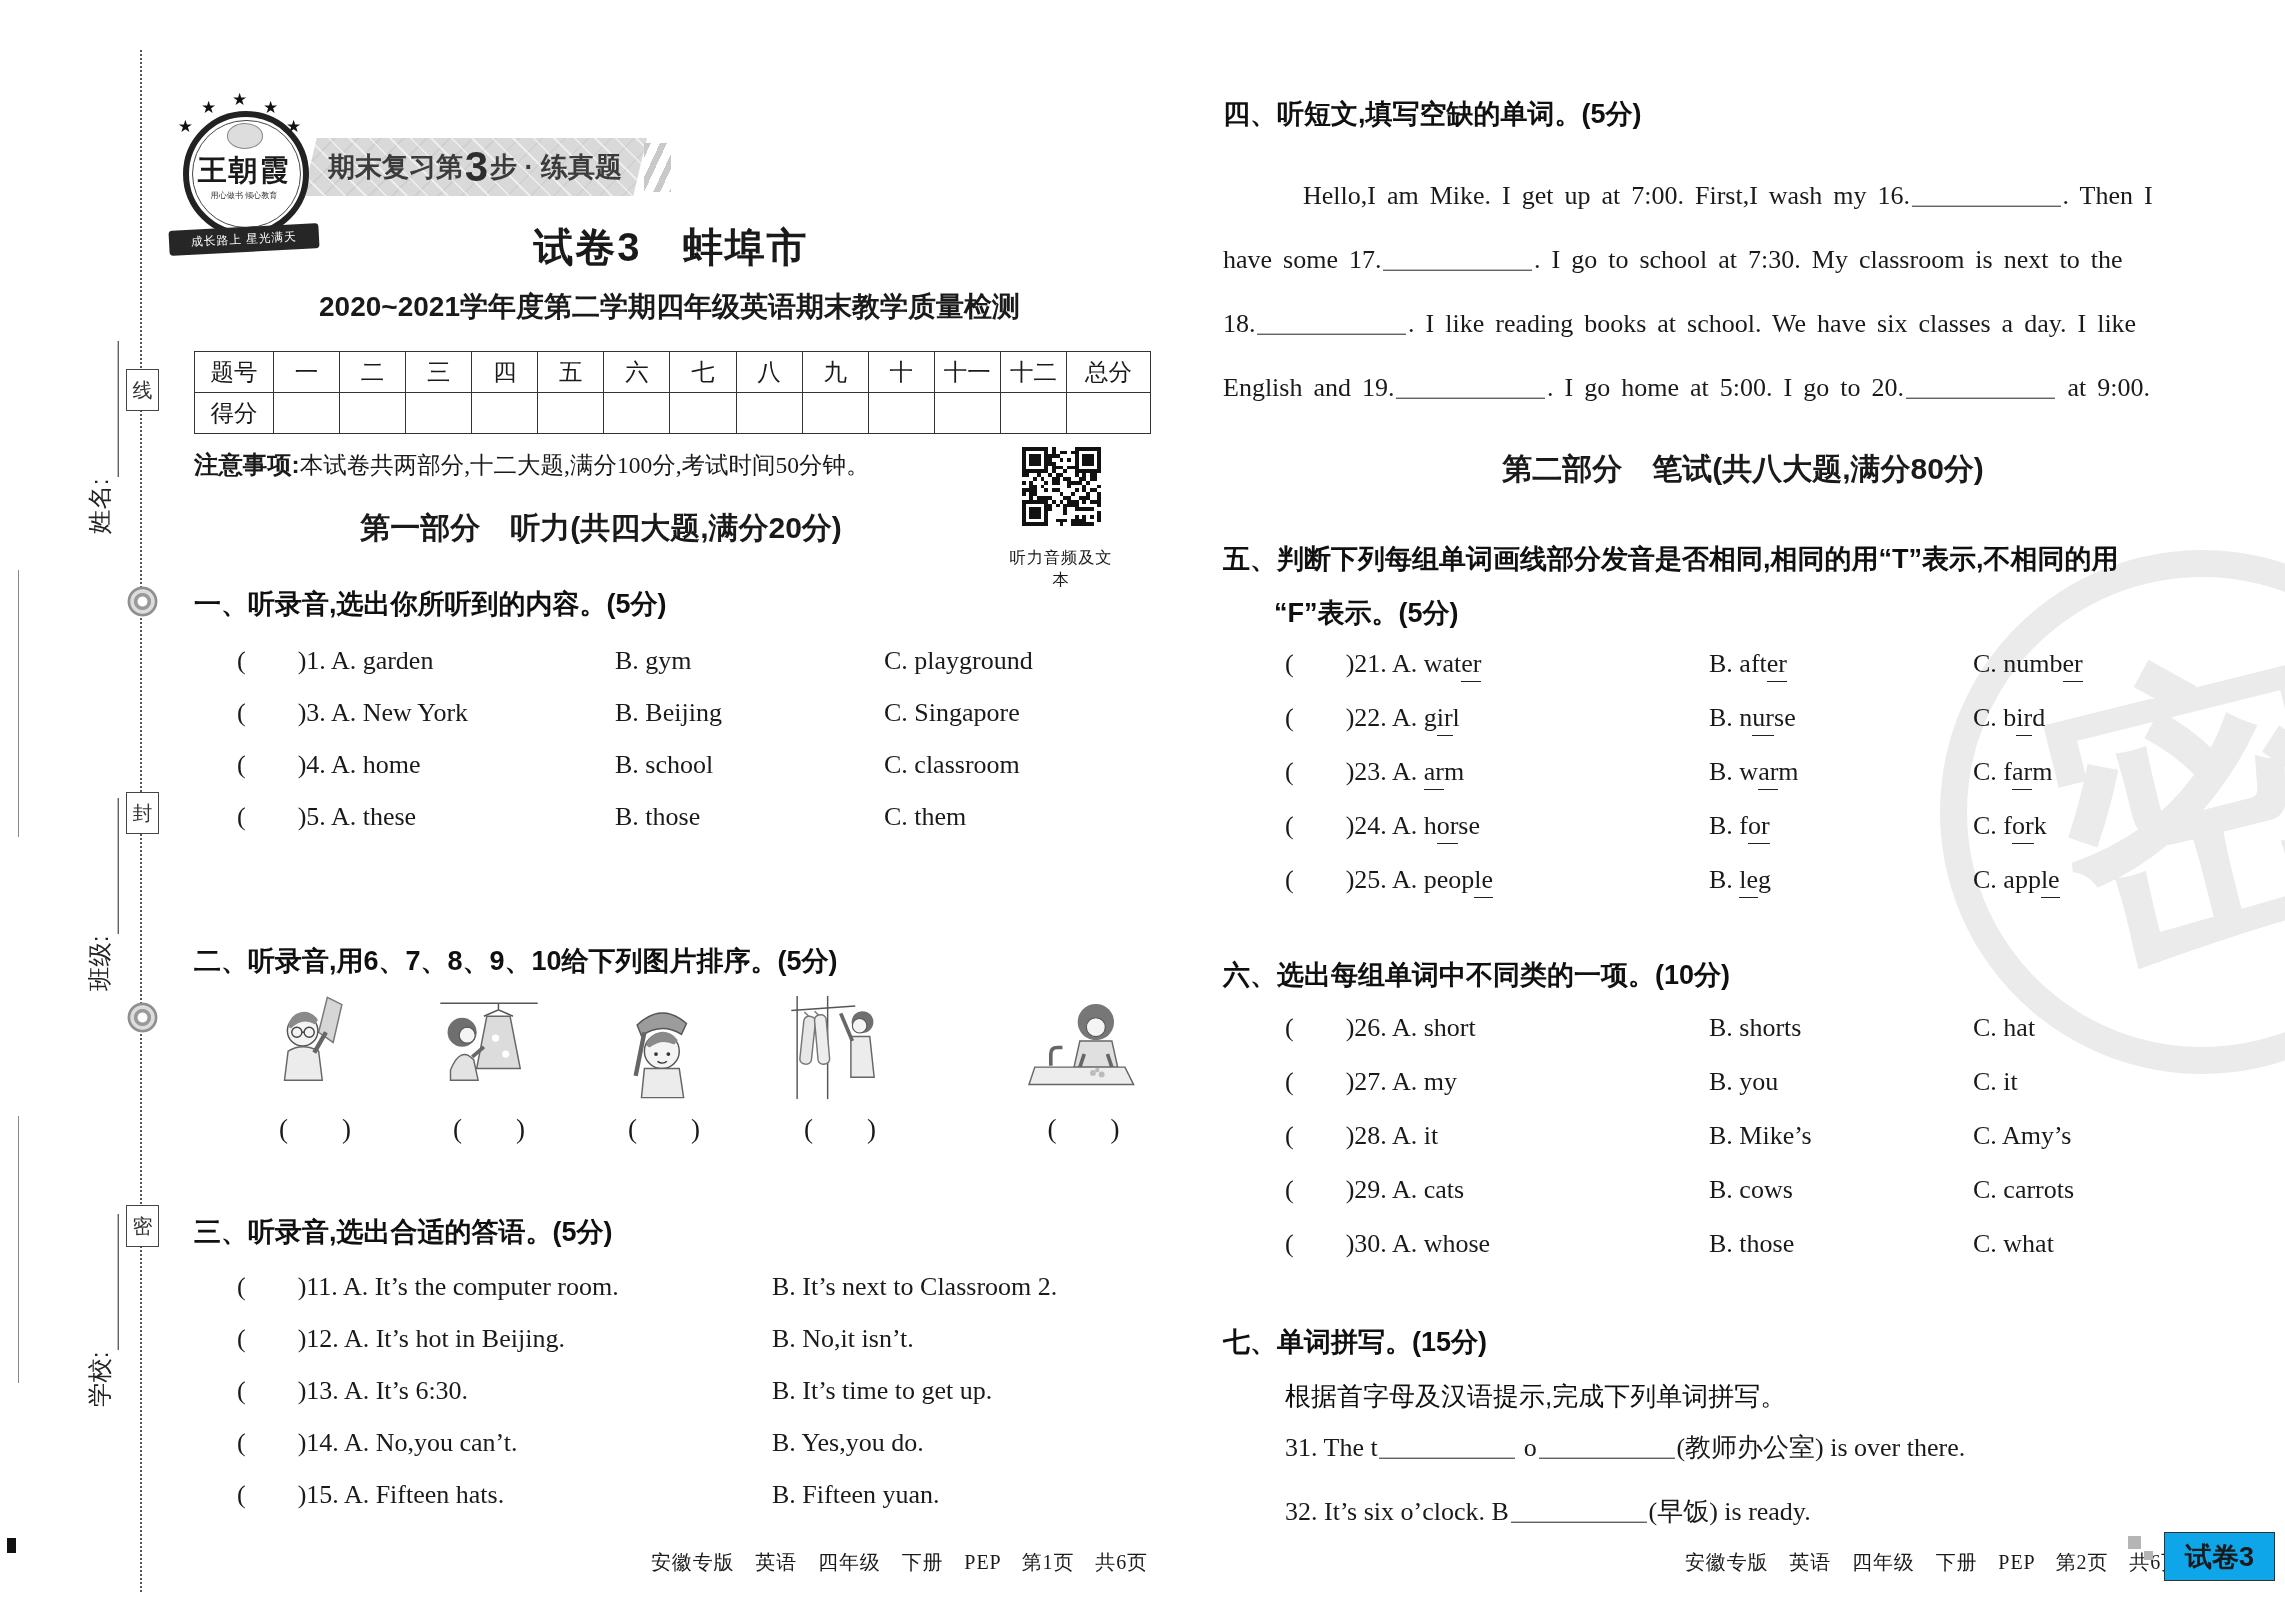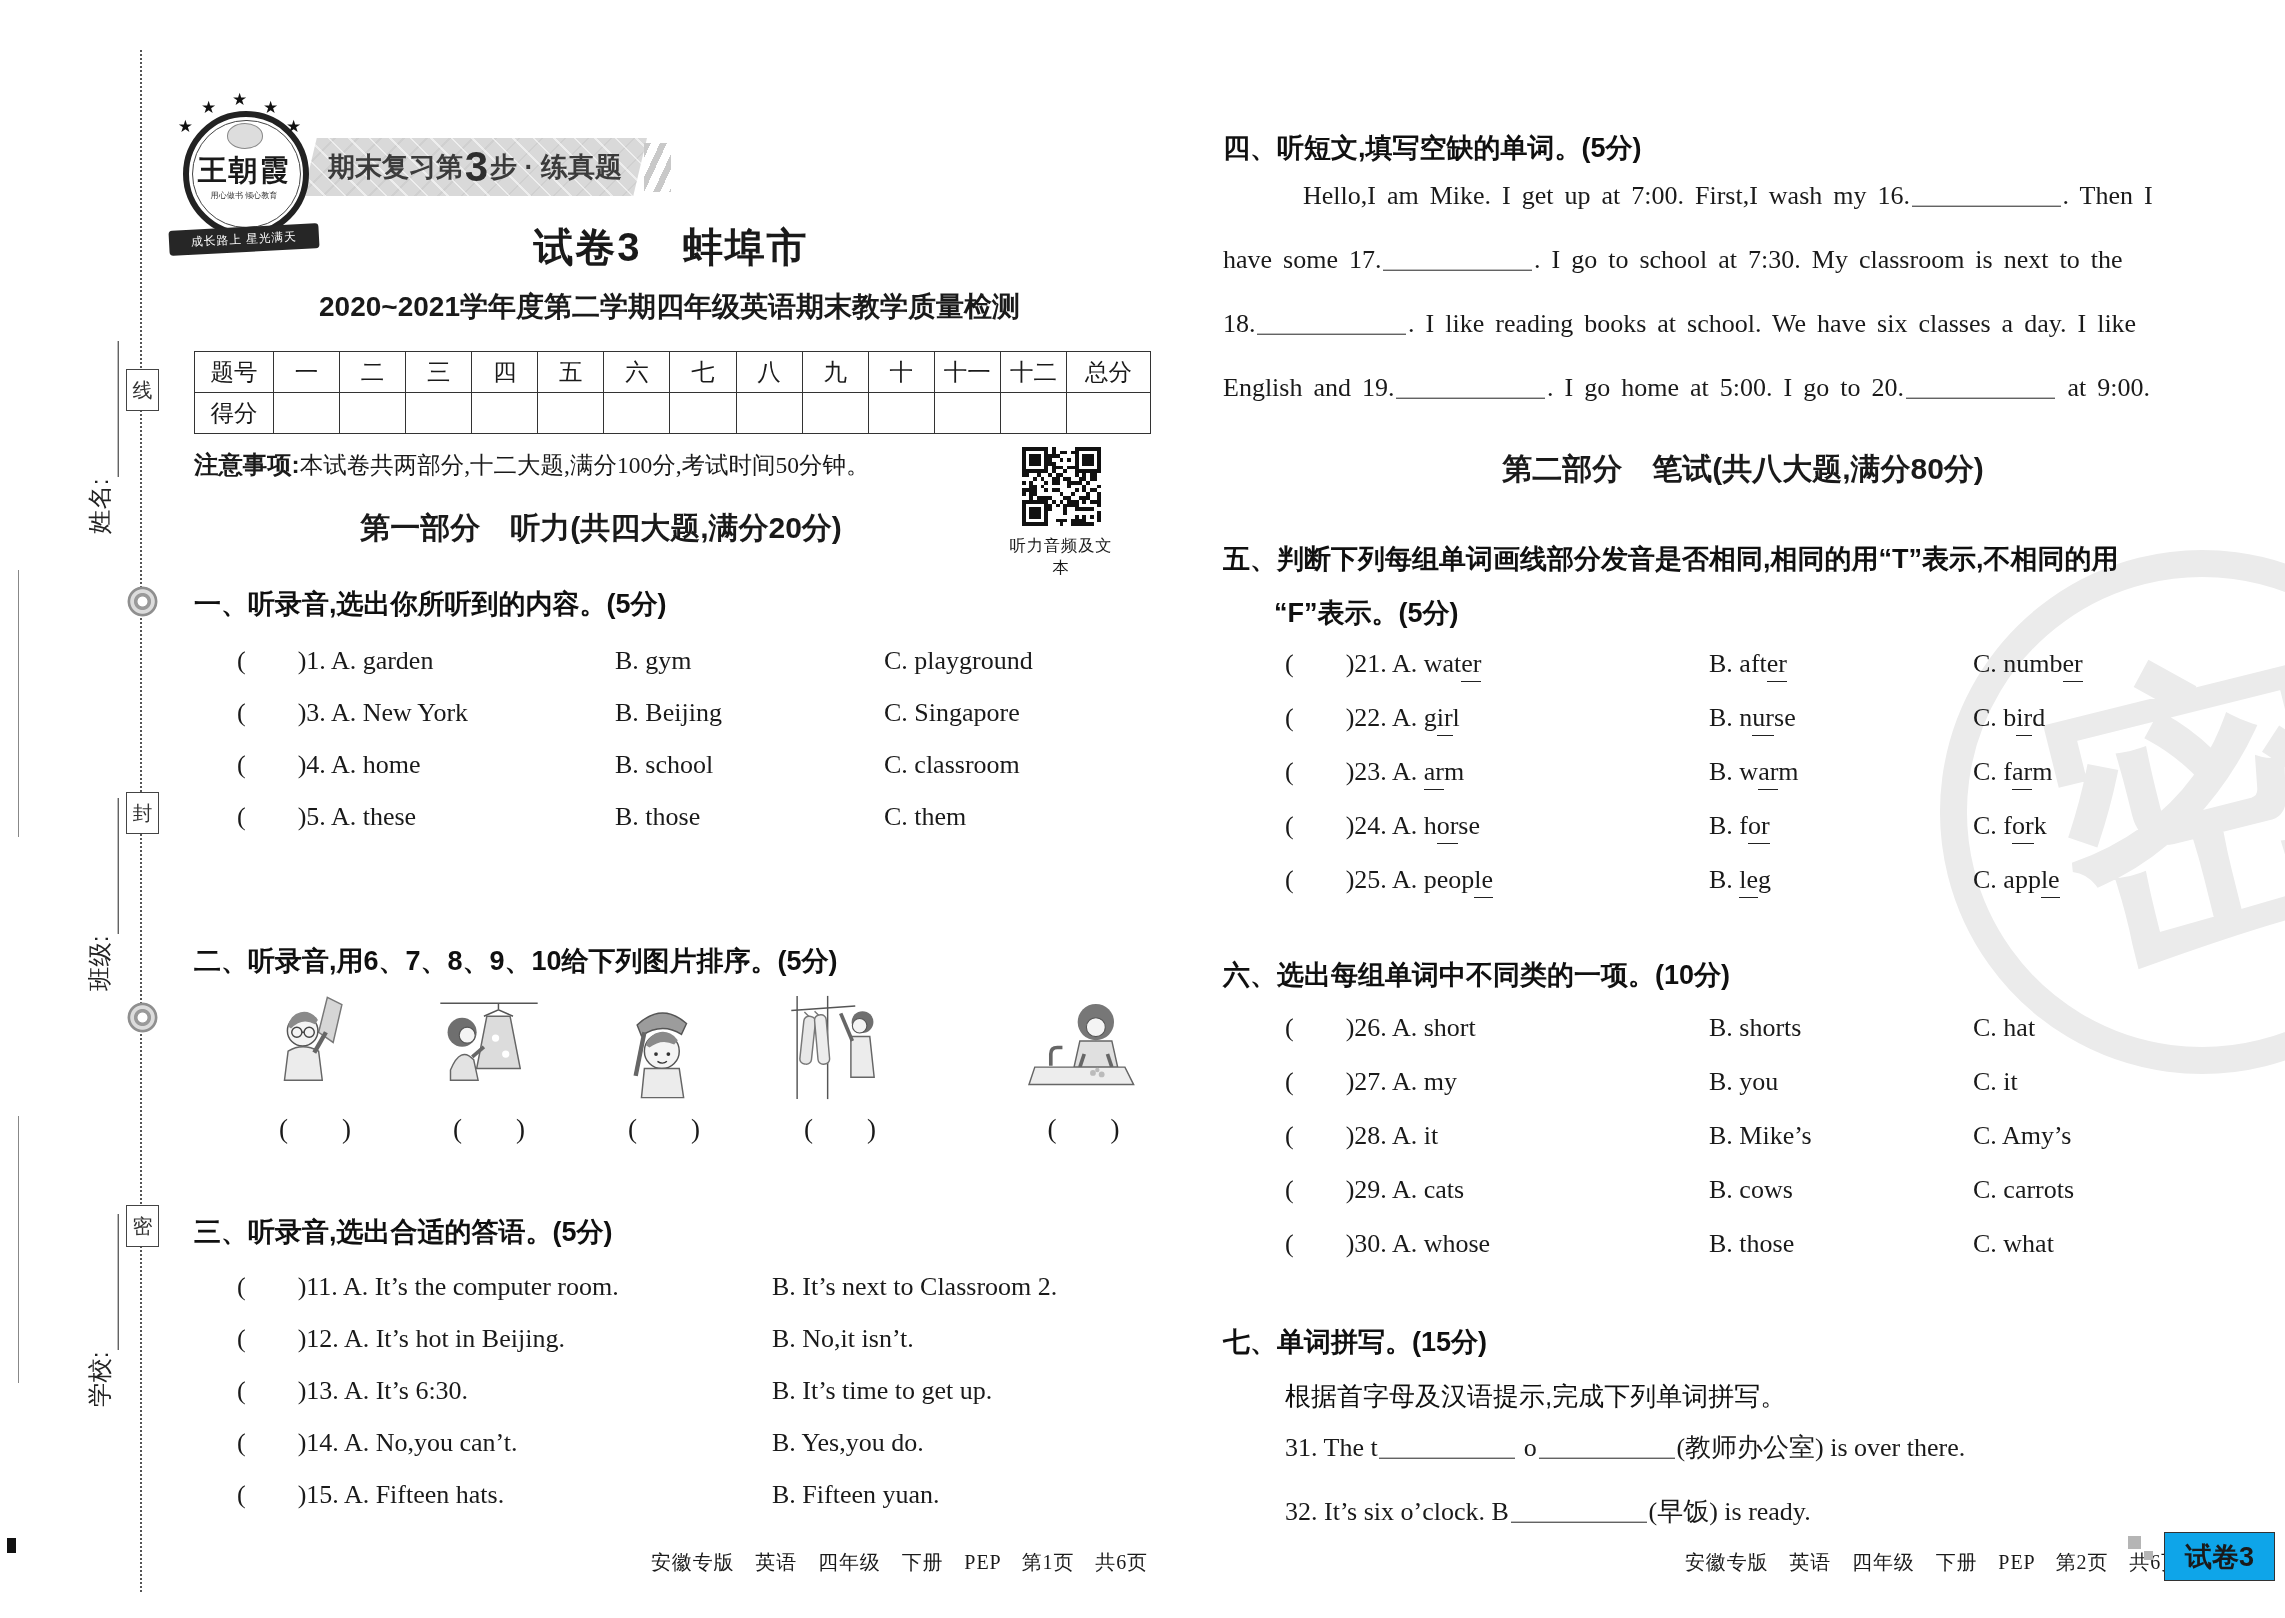--- a/index.html
+++ b/index.html
@@ -74,21 +74,21 @@
   .score td:first-child{width:78px;}
   .score td:last-child{width:83px;}
   
   #notice{position:absolute;left:194px;top:449px;width:959px;font-size:23.5px;z-index:2;}
   #notice b{font-family:"Liberation Sans",sans-serif;font-size:24.4px;}
   
   .hpart{position:absolute;font-family:"Liberation Sans",sans-serif;font-weight:bold;font-size:30px;text-align:center;z-index:2;}
   
   #qrbox{position:absolute;left:1002px;top:443px;width:118px;text-align:center;z-index:2;}
   #qrbox svg{display:block;margin:0 auto;background:#fff;}
-  #qrbox .cap{font-size:16.3px;margin-top:5px;letter-spacing:0.9px;}
+  #qrbox .cap{font-size:16.3px;margin-top:17px;letter-spacing:0.9px;}
   
   .piccol{position:absolute;top:993px;width:138px;text-align:center;z-index:2;}
   .piccol .paren{font-size:27px;margin-top:9px;}
   .piccol svg{display:block;margin:0 auto;}
   
   #passage{position:absolute;left:1223px;top:177px;width:1040px;font-size:26px;z-index:2;word-spacing:4.5px;}
   #passage .pline{margin-bottom:30px;white-space:nowrap;}
   #passage .pline:first-child{text-indent:80px;}
   #passage .blank{width:149px;}
   
@@ -490,21 +490,21 @@
   </div>
 
   <div class="row2">
     <span class="ca">(　　)15. A. Fifteen hats.</span>
     <span class="cb">B. Fifteen yuan.</span>
   </div>
 </div>
 
   <div class="footer" style="left:194px;width:954px;">安徽专版　英语　四年级　下册　PEP　第1页　共6页</div>
 
-  <div class="hsec" style="left:1223px;top:130px;">四、听短文,填写空缺的单词。(5分)</div>
+  <div class="hsec" style="left:1223px;top:96px;">四、听短文,填写空缺的单词。(5分)</div>
   <div id="passage">
   <div class="pline">Hello,I am Mike. I get up at 7:00. First,I wash my 16.<span class="blank"></span>. Then I</div>
 
   <div class="pline">have some 17.<span class="blank"></span>. I go to school at 7:30. My classroom is next to the</div>
 
   <div class="pline">18.<span class="blank"></span>. I like reading books at school. We have six classes a day. I like</div>
 
   <div class="pline">English and 19.<span class="blank"></span>. I go home at 5:00. I go to 20.<span class="blank"></span> at 9:00.</div>
 </div>
 

